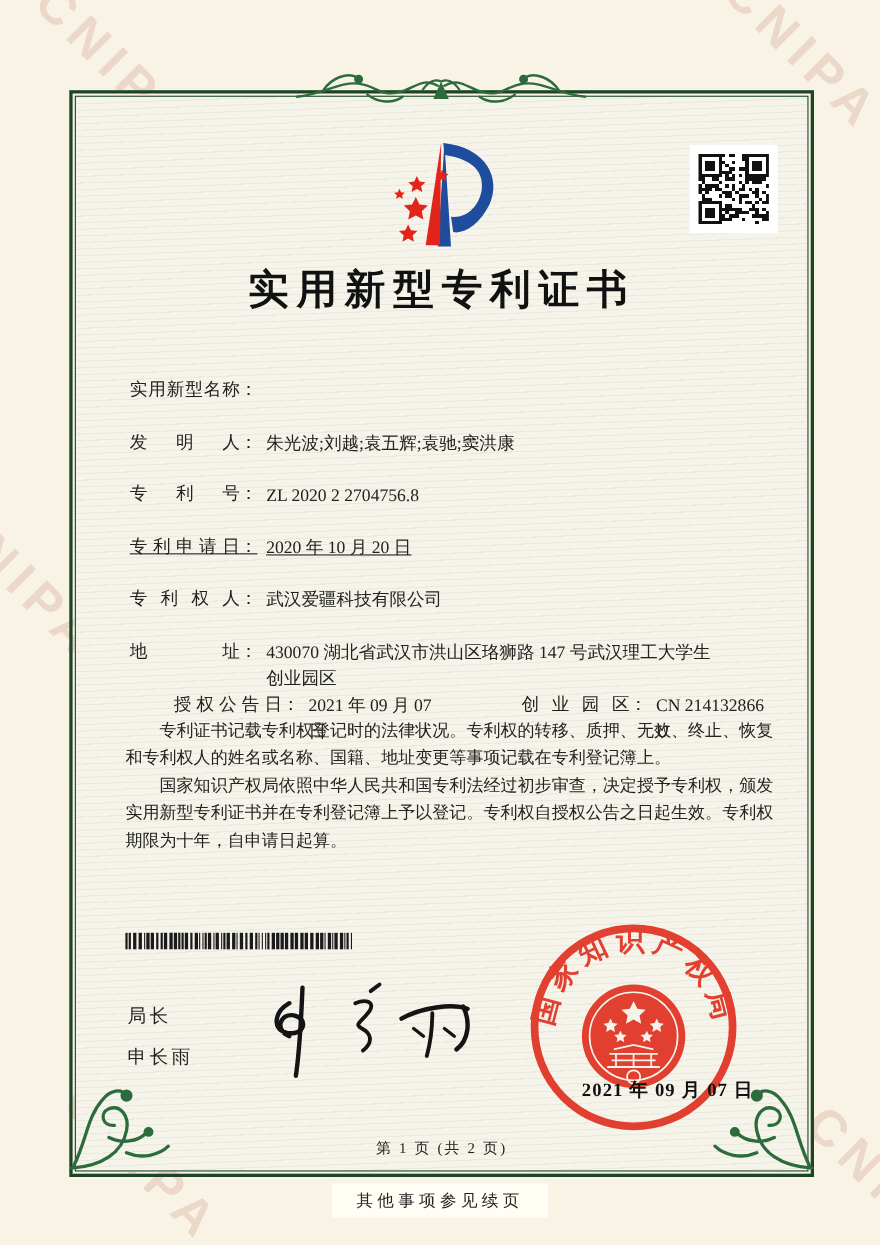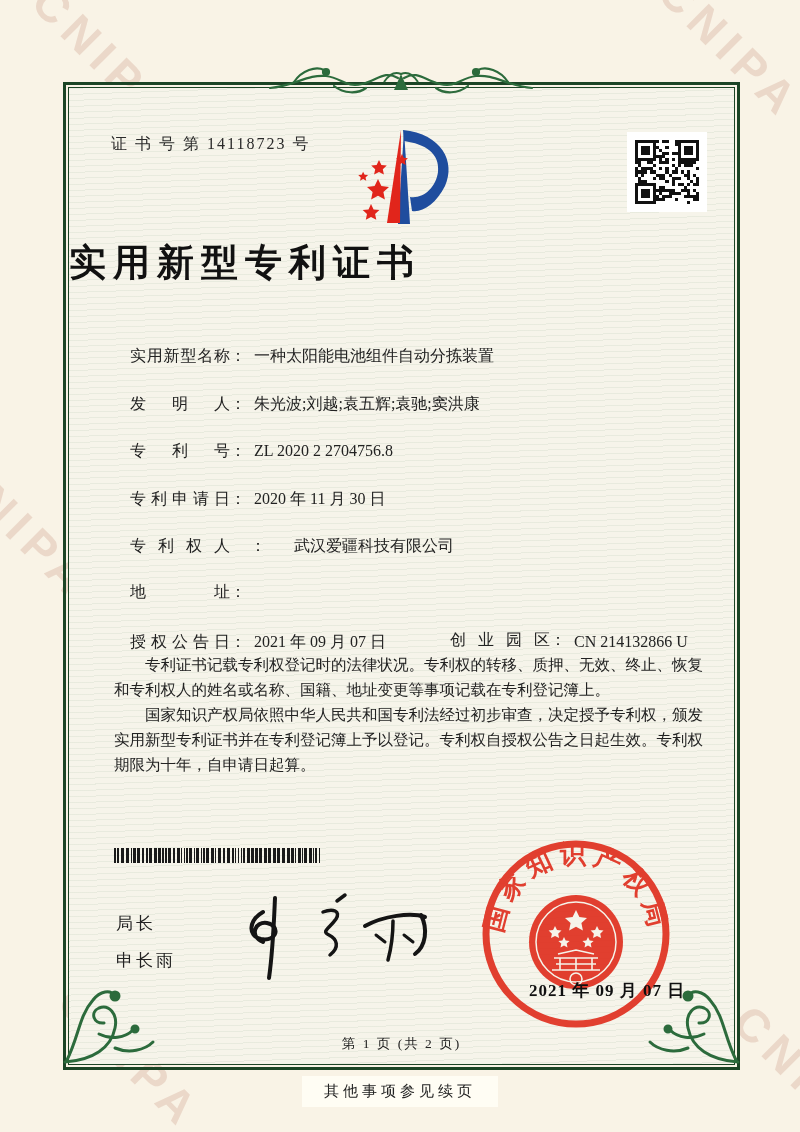--- a/index.html
+++ b/index.html
@@ -12,24 +12,24 @@
   
   .page{position:absolute;left:68px;top:87px;width:665px;height:976px;
         background:
           repeating-linear-gradient(178deg, rgba(110,150,115,0.10) 0 1px, rgba(255,255,255,0) 1px 6px),
           #f6f4ea;
         border:1px solid #1c4526;outline:3px solid #1c4526;outline-offset:2px;}
   .certno{position:absolute;left:42px;top:46px;font-size:16px;letter-spacing:2px;color:#2a2a2a;}
   .logo{position:absolute;left:277px;top:36px;}
   .qrbox{position:absolute;left:558px;top:44px;width:80px;height:80px;background:#ffffff;
          display:flex;align-items:center;justify-content:center;}
-  .title{position:absolute;left:0;top:150px;width:100%;text-align:left;
+  .title{position:absolute;left:0;top:150px;width:100%;text-align:center;
          font-size:37px;font-weight:bold;letter-spacing:7px;color:#111;}
   .fields{position:absolute;left:45px;top:248px;width:594px;font-size:16px;color:#222;}
-  .frow{position:absolute;left:16px;display:flex;align-items:center;}
+  .frow{position:absolute;left:4px;display:flex;align-items:flex-start;}
   .flabel{display:inline-block;width:100px;text-align:justify;text-align-last:justify;white-space:nowrap;}
   .fcolon{display:inline-block;margin-right:8px;}
   .fvalue{display:inline-block;max-width:452px;line-height:24px;}
   .pair2{margin-left:64px;display:flex;}
   .legal{position:absolute;left:45px;top:564px;width:592px;font-size:15.5px;line-height:25px;color:#222;}
   .legal p{margin:0;text-indent:2em;}
   .barcode{position:absolute;left:45px;top:760px;width:210px;height:15px;}
   .barcode span{position:absolute;top:0;height:100%;background:#1a1a1a;}
   .sig-title{position:absolute;left:47px;top:824px;font-size:17px;color:#222;letter-spacing:3px;}
   .sig-name{position:absolute;left:47px;top:861px;font-size:17px;color:#222;letter-spacing:3px;}
@@ -67,21 +67,20 @@
         <path d="M268,36 C244,34 230,22 212,24 C196,26 192,36 176,32 C160,28 154,18 140,26"></path>
         <path d="M30,30 C38,18 52,14 60,18 M244,30 C236,18 222,14 214,18"></path>
         <path d="M70,34 C80,42 94,42 102,36 M204,34 C194,42 180,42 172,36"></path>
         <circle cx="62" cy="20" r="3" fill="#2c6b3c"></circle>
         <circle cx="212" cy="20" r="3" fill="#2c6b3c"></circle>
       </g>
       <path d="M137,22 l-7,16 h14 z" fill="#2c6b3c"></path>
       <path d="M120,30 q8,-12 17,-8 q9,-4 17,8" stroke="#2c6b3c" stroke-width="2" fill="none"></path>
     </svg>
 
-    <div class="certno">证 书 号 第 14118723 号</div>
 
     <svg class="logo" width="112" height="108" viewBox="0 0 112 108">
       <path d="M57,6 C96,10 110,38 99,62 C90,80 76,89 66,87 L64,73 C78,75 90,63 92,48 C94,29 79,20 58,17 Z" fill="#1f4d9e"></path>
       <polygon points="58,6 52,100 64,100" fill="#1f4d9e"></polygon>
       <polygon points="55,6 41,99 54,99" fill="#e1251b"></polygon>
       <g fill="#e1251b">
         <path d="M33,36 l2.4,5 5.4,.6 -4,3.7 1.1,5.3 -4.9,-2.7 -4.9,2.7 1.1,-5.3 -4,-3.7 5.4,-.6 z"></path>
         <path d="M18,49 l1.7,3.4 3.8,.4 -2.8,2.6 .8,3.7 -3.5,-1.9 -3.4,1.9 .8,-3.7 -2.8,-2.6 3.8,-.4 z" transform="scale(0.9) translate(1,4)"></path>
         <path d="M32,55 l3.4,7 7.6,.9 -5.6,5.2 1.5,7.5 -6.9,-3.8 -6.9,3.8 1.5,-7.5 -5.6,-5.2 7.6,-.9 z"></path>
         <path d="M25,80 l2.6,5.4 5.8,.7 -4.3,4 1.2,5.7 -5.3,-2.9 -5.2,2.9 1.2,-5.7 -4.3,-4 5.8,-.7 z"></path>
@@ -317,47 +316,50 @@
           <rect x="17" y="20" width="1" height="1" fill="#111"></rect>
         </svg>
     </div>
 
     <div class="title">实用新型专利证书</div>
 
     <div class="fields">
       <div class="frow" style="top:8px;">
         <span class="flabel">实用新型名称</span>
           <span class="fcolon">：</span>
-        <span class="fvalue">一种太阳能电池组件自动分拣装置</span>
       </div>
       <div class="frow" style="top:56px;">
         <span class="flabel">发明人</span>
           <span class="fcolon">：</span>
         <span class="fvalue">朱光波;刘越;袁五辉;袁驰;窦洪康</span>
       </div>
       <div class="frow" style="top:103px;">
         <span class="flabel">专利号</span>
           <span class="fcolon">：</span>
         <span class="fvalue">ZL 2020 2 2704756.8</span>
       </div>
-      <div class="frow" style="top:151px;">
+      <div class="frow" style="top:151px;text-decoration:underline;">
         <span class="flabel">专利申请日</span>
           <span class="fcolon">：</span>
-        <span class="fvalue">2020 年 11 月 30 日</span>
-      </div>
-      <div class="frow" style="top:198px;gap:20px;">
+        <span class="fvalue">2020 年 10 月 20 日</span>
+      </div>
+      <div class="frow" style="top:198px;">
         <span class="flabel">专利权人</span>
           <span class="fcolon">：</span>
         <span class="fvalue">武汉爱疆科技有限公司</span>
       </div>
       <div class="frow" style="top:246px;">
         <span class="flabel">地址</span>
           <span class="fcolon">：</span>
-      </div>
-      <div class="frow" style="top:294px;">
+        <span class="fvalue">
+          <span>430070 湖北省武汉市洪山区珞狮路 147 号武汉理工大学生</span><br>
+          <span>创业园区</span>
+        </span>
+      </div>
+      <div class="frow" style="top:294px;margin-left:40px;">
         <span class="flabel">授权公告日</span>
           <span class="fcolon">：</span>
         <span class="fvalue" style="max-width:160px;">2021 年 09 月 07 日</span>
         <span class="pair2">
           <span class="flabel">创业园区</span>
             <span class="fcolon">：</span>
           <span class="fvalue">CN 214132866 U</span>
         </span>
       </div>
     </div>

